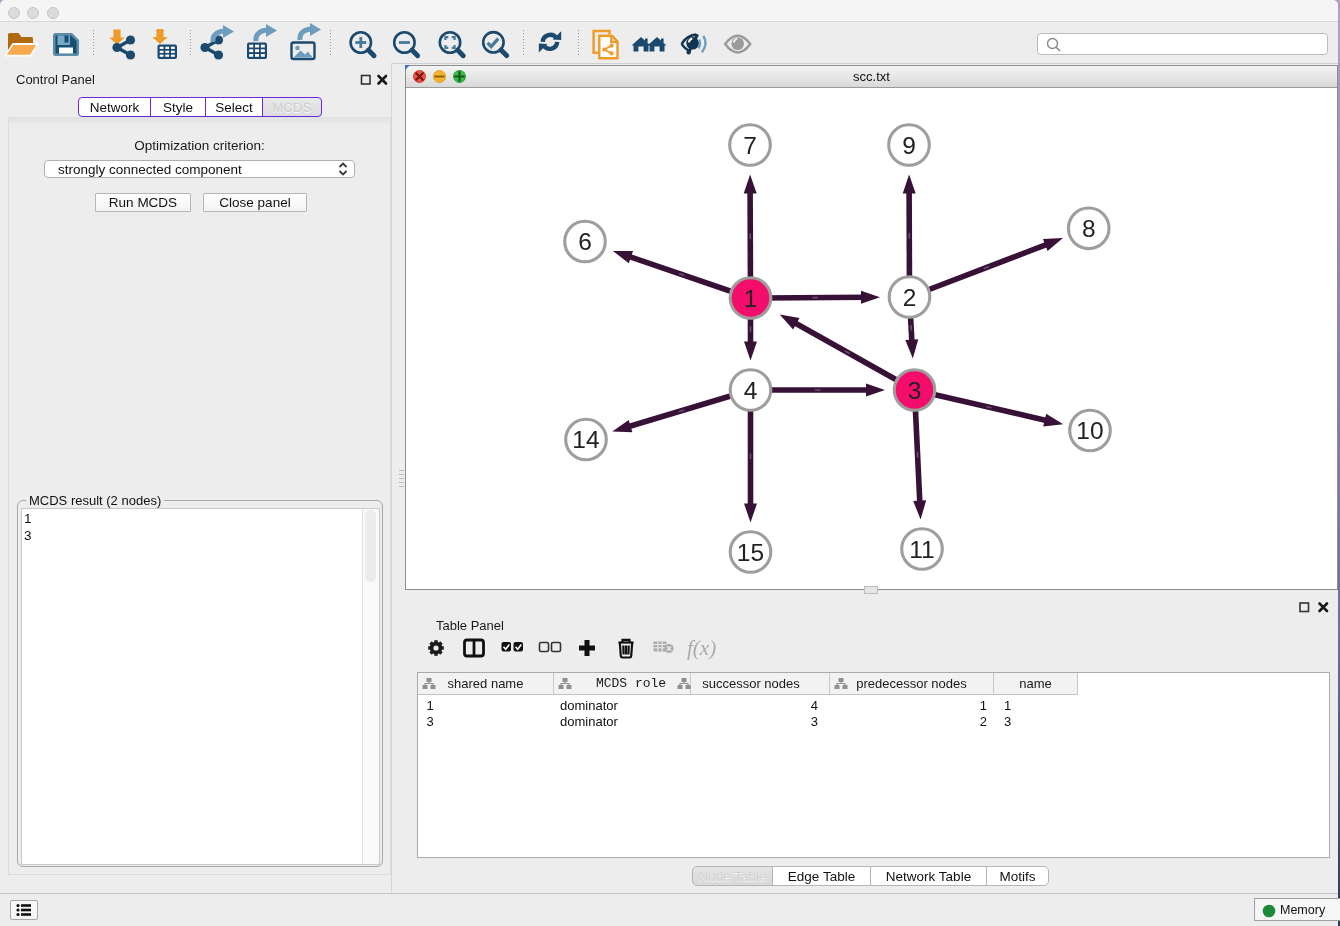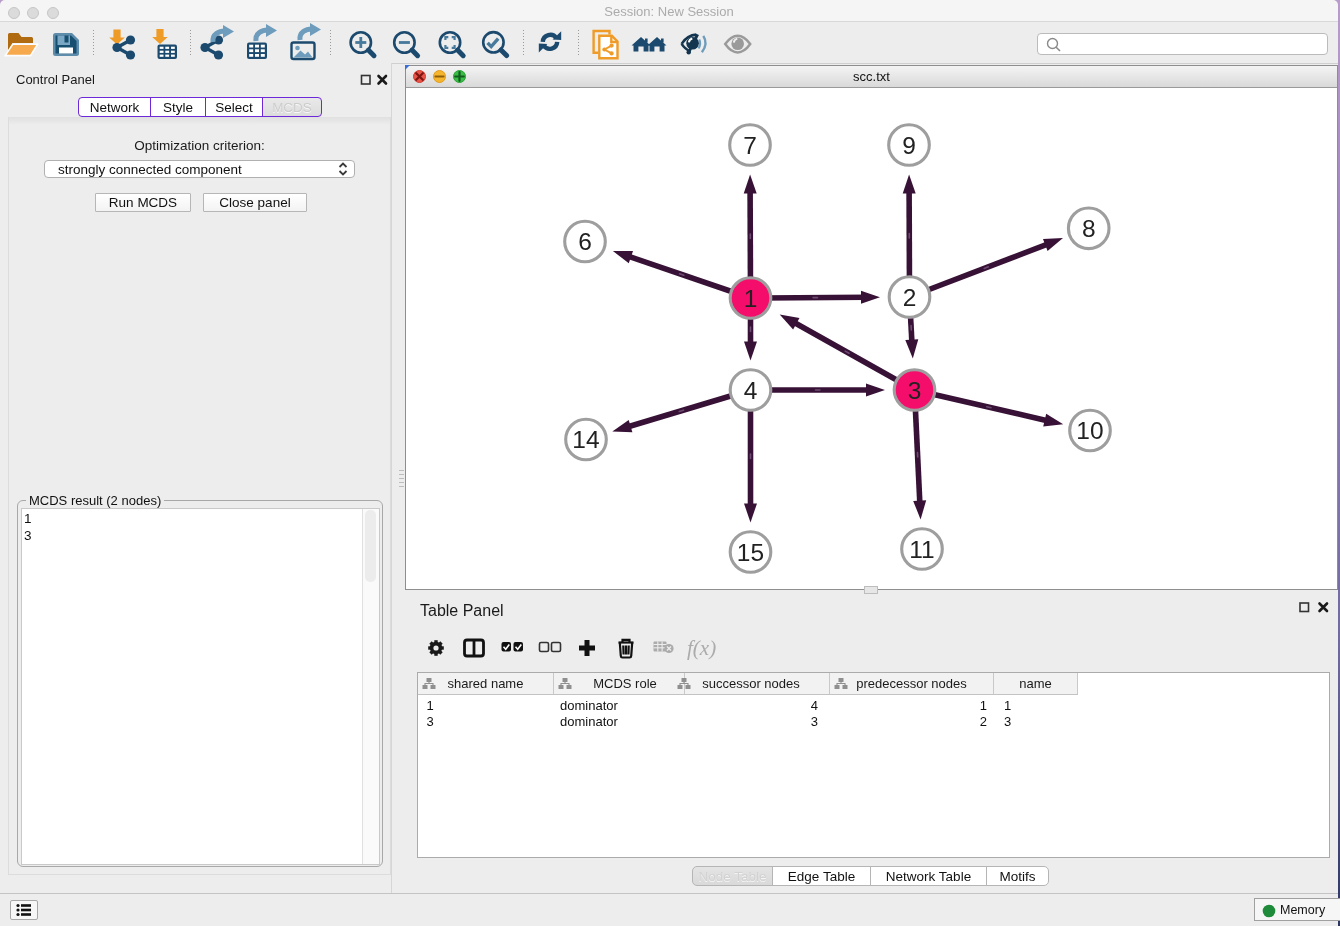--- a/index.html
+++ b/index.html
@@ -32,39 +32,38 @@
 #fsscroll{position:absolute;right:0;top:0;bottom:0;width:16px;background:#fafafa;border-left:1px solid #e0e0e0;}
 
 #netwin{position:absolute;left:405px;top:65px;width:933px;height:525px;border:1px solid #8e8e8e;box-sizing:border-box;background:#fff;}
 #nettitle{position:absolute;left:0;top:0;right:0;height:21px;background:linear-gradient(180deg,#f4f4f4,#d9d9d9);border-bottom:1px solid #9a9a9a;}
 #nettitle .t{position:absolute;top:3px;left:0;width:100%;text-align:center;font-size:13px;color:#111;}
 .gl{position:absolute;top:4px;width:13px;height:13px;border-radius:50%;box-sizing:border-box;}
 #graph{position:absolute;left:0;top:22px;}
 #graph text{font-size:24.5px;fill:#222;}
 
 #tpanel{position:absolute;left:406px;top:597px;width:932px;height:296px;background:#ededed;}
-#tpanel h3{margin:0;position:absolute;left:14px;top:5px;font-size:16px;font-weight:normal;color:#1a1a1a;}
+#tpanel h3{margin:16px;position:absolute;left:14px;top:5px;font-size:13px;font-weight:normal;color:#1a1a1a;}
 #tbl{position:absolute;left:11px;top:75px;width:911px;height:184px;background:#fff;border:1px solid #ababab;}
 #thead{position:absolute;left:0;top:0;width:660px;height:21px;background:#f2f2f2;border-bottom:1px solid #c3c3c3;font-size:13px;color:#1a1a1a;}
 .hc{position:absolute;top:0;height:21px;border-right:1px solid #c9c9c9;text-align:center;line-height:21px;}
 .trow{position:absolute;font-size:13px;color:#111;height:17px;line-height:17px;}
 .bt{position:absolute;top:0;height:18px;border:1px solid #b5b5b5;background:#fff;color:#111;font-size:13.5px;text-align:center;line-height:19px;}
 .bt.dis{background:linear-gradient(180deg,#e4e4e4,#d9d9d9);color:#d2d2d2;text-shadow:0 1px 0 #f5f5f5;}
 
 #status{position:absolute;left:0;top:893px;width:1338px;height:31px;background:#ededed;border-top:1px solid #c4c4c4;}
 #listbtn{position:absolute;left:10px;top:6px;width:28px;height:20px;background:#f7f7f7;border:1px solid #a8a8a8;border-radius:2px;box-sizing:border-box;}
 #membtn{position:absolute;left:1254px;top:4px;width:97px;height:23px;background:#f6f6f6;border:1px solid #a0a0a0;box-sizing:border-box;font-size:13px;color:#111;padding-left:24px;}
 </style></head>
 <body>
 <div id="win"></div>
 <div id="titlebar">
  <div class="tl" style="left:8px"></div>
  <div class="tl" style="left:27px"></div>
  <div class="tl" style="left:47px"></div>
- <div id="wtitle">Session: New Session</div>
 </div>
 <div id="toolbar">
  <div class="tsep" style="left:93px"></div>
  <div class="tsep" style="left:190px"></div>
  <div class="tsep" style="left:330px"></div>
  <div class="tsep" style="left:523px"></div>
  <div class="tsep" style="left:578px"></div>
  <div id="icons">
       <svg width="780" height="41" viewBox="0 0 780 41" style="position:absolute;left:0;top:0">
         <g>
@@ -365,21 +364,21 @@
           </g>
 <circle cx="263" cy="51.5" r="4.6"></circle>
           <path d="M261,49.5 l4,4 M265,49.5 l-4,4" stroke="#ededed" stroke-width="1.4"></path>
         </g>
         <text x="281" y="58" font-family="Liberation Serif,serif" font-style="italic" font-size="21" fill="#ababab">f(x)</text>
       </svg>
     </div>
  <div id="tbl">
   <div id="thead">
         <div class="hc" style="left:0px;width:135px;">shared name</div>
-        <div class="hc" style="left:148px;width:118px;">MCDS role</div>
+        <div class="hc" style="left:154px;width:118px;font-family:Liberation Mono, monospace;">MCDS role</div>
         <div class="hc" style="left:255px;width:156px;">successor nodes</div>
         <div class="hc" style="left:412px;width:163px;">predecessor nodes</div>
         <div class="hc" style="left:576px;width:83px;">name</div>
         <svg width="660" height="21" viewBox="0 0 660 21" style="position:absolute;left:0;top:0">
           <g fill="#8f8f8f">
             <rect x="8.5" y="5" width="5" height="4"></rect>
             <rect x="4.5" y="12" width="5" height="4"></rect>
             <rect x="12.5" y="12" width="5" height="4"></rect>
             <path d="M11.0,9 v2 M7.0,12 v-1.5 h8 v1.5" stroke="#8f8f8f" stroke-width="1.1" fill="none"></path>
           </g>

